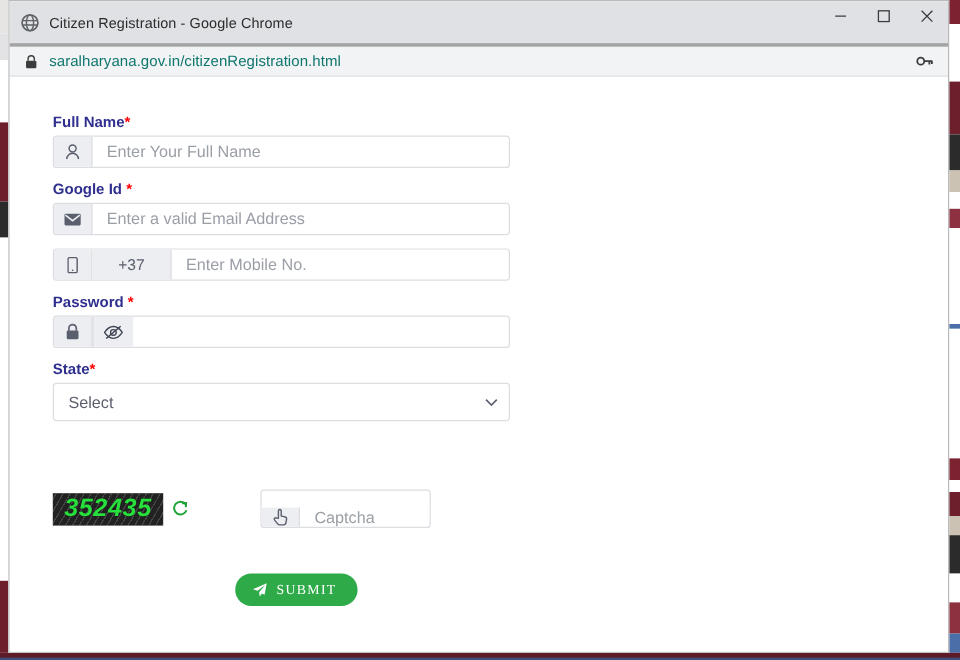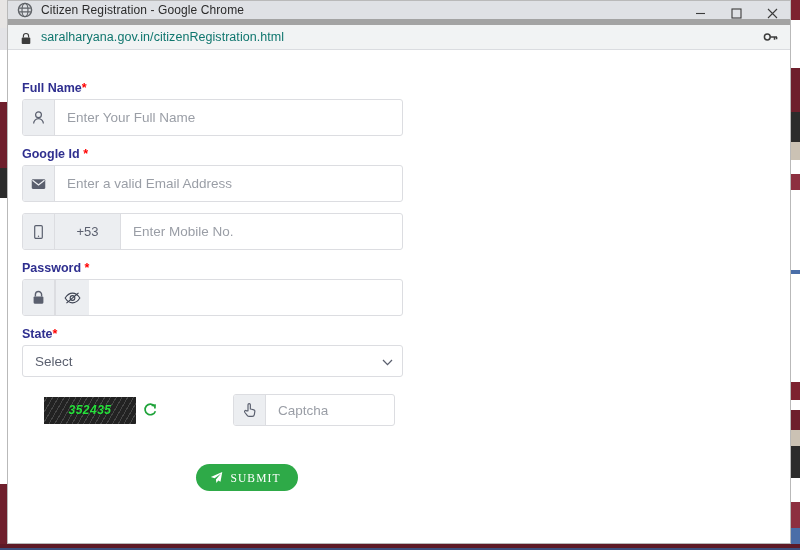--- a/index.html
+++ b/index.html
@@ -58,23 +58,23 @@
     top: 0;
     width: 784px;
     height: 544px;
     background: #ffffff;
     border: 1px solid #b9b9b9;
     box-sizing: border-box;
     overflow: hidden;
   }
 
   .titlebar {
-    height: 24px;
+    height: 38px;
     background: #dfe1e5;
-    border-bottom: 6px solid #a3a3a3;
+    border-bottom: 3px solid #a3a3a3;
     display: flex;
     align-items: center;
     box-sizing: border-box;
     position: relative;
   }
   .app-icon {
     width: 16px; height: 16px;
     margin-left: 9px; margin-right: 8px;
     flex: 0 0 auto;
   }
@@ -129,38 +129,38 @@
   
   .viewport {
     position: relative;
     height: 492px;
     background: #ffffff;
     overflow: hidden;
   }
 
   .form {
     position: absolute;
-    left: 14px;
+    left: 36px;
     top: 31px;
     width: 381px;
   }
 
   .field-label {
     font-size: 12.5px;
     font-weight: bold;
     color: #2f2f8f;
     margin-bottom: 4px;
     line-height: 14px;
   }
   .req { color: #ff0000; font-weight: bold; }
 
   .input-group {
     display: flex;
     align-items: stretch;
-    height: 37px;
+    height: 27px;
     border: 1px solid #dcdde1;
     border-radius: 3px;
     background: #ffffff;
     margin-bottom: 11px;
     box-sizing: border-box;
     overflow: hidden;
   }
   .addon {
     width: 31px;
     background: #eceef1;
@@ -244,37 +244,38 @@
       rgba(0,0,0,0) 1px,
       rgba(0,0,0,0) 5px
     );
     display: flex;
     align-items: center;
     justify-content: center;
     flex: 0 0 auto;
   }
   .captcha-text {
     font-family: "Liberation Sans", sans-serif;
-    font-size: 12px;
+    font-size: 21px;
     font-weight: bold;
     font-style: italic;
     color: #27e03c;
     letter-spacing: .5px;
     text-shadow: 0 0 1px rgba(0,0,0,.6);
   }
   .refresh-icon {
     margin-left: 7px;
     width: 15px; height: 17px;
     flex: 0 0 auto;
   }
   .captcha-input-group {
-    margin-left: 75px;
-    width: 162px;
+    margin-left: 59px;
+    width: 142px;
     height: 32px;
     margin-bottom: 0;
+    align-items: flex-end;
   }
 
   
   .submit-wrap {
     position: absolute;
     left: 0; top: 414px;
     width: 478px;
     display: flex;
     justify-content: center;
   }
@@ -408,21 +409,21 @@
         <input class="fld" type="text" placeholder="Enter a valid Email Address" style="">
       </div>
 
       <div class="input-group">
         <span class="addon">
           <svg width="9" height="14" viewBox="0 0 9 14">
             <rect x="0.7" y="0.7" width="7.6" height="12.6" rx="1.1" fill="none" stroke="#5a5f6e" stroke-width="1.2"></rect>
             <circle cx="4.5" cy="11.2" r="0.7" fill="#5a5f6e"></circle>
           </svg>
         </span>
-        <span class="addon cc">+53</span>
+        <span class="addon cc">+37</span>
         <input class="fld" type="text" placeholder="Enter Mobile No." style="">
       </div>
 
       <div class="field-label">
         <span>Password</span> <span class="req">*</span>
       </div>
       <div class="input-group">
         <span class="addon">
           <svg width="13" height="15" viewBox="0 0 13 15">
             <path d="M3.4 6.6 V4.6 a3.1 3.1 0 0 1 6.2 0 V6.6" fill="none" stroke="#5a5f6e" stroke-width="1.4"></path>

